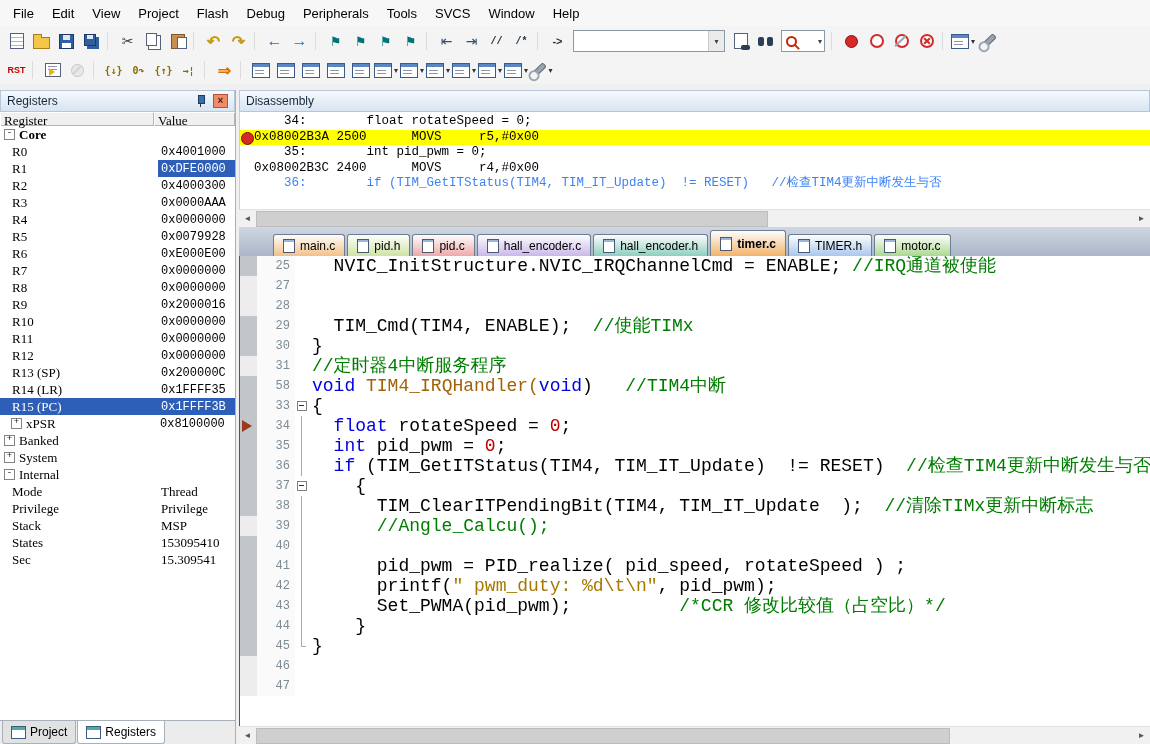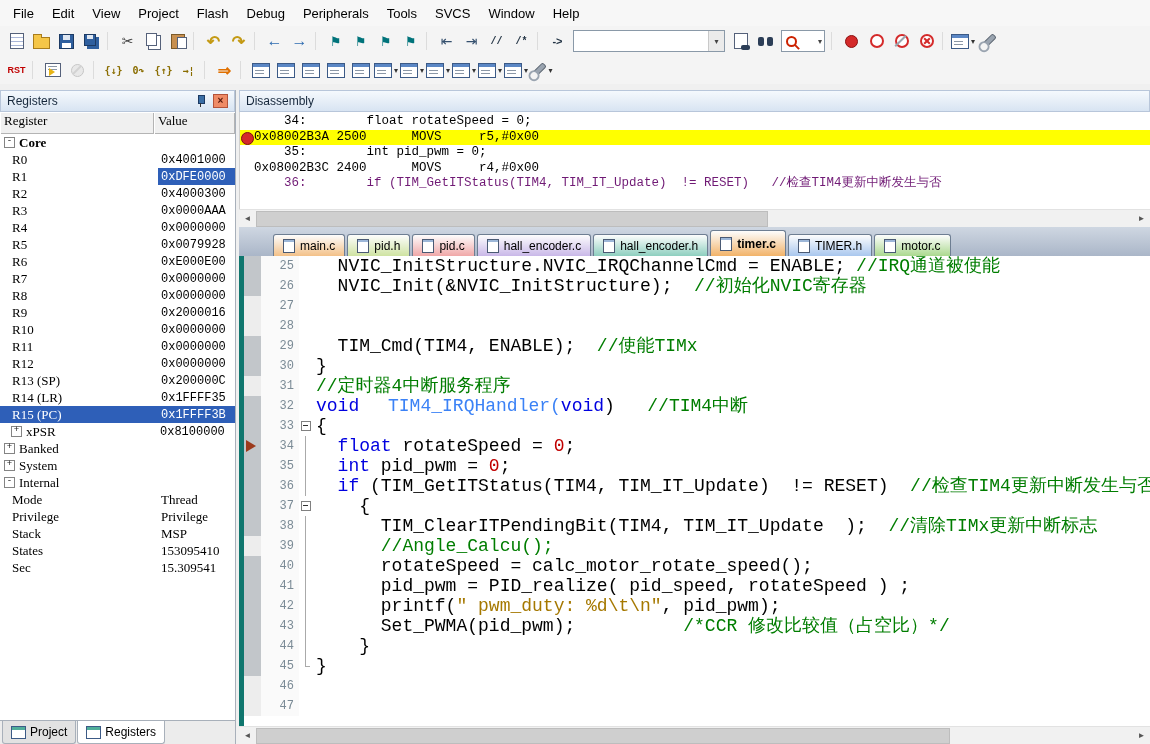--- a/index.html
+++ b/index.html
@@ -75,21 +75,21 @@
   .ptitle{height:20px;background:linear-gradient(#f5f9fd,#d8e4f2);border:1px solid #b8c6da;display:flex;align-items:center;padding:0 6px;font-size:12px;color:#16283c;flex:none}
   .ptitle .sp{flex:1}
 
   
   #left{width:235px;flex:none;display:flex;flex-direction:column;background:#fff;border-right:1px solid #a8b0ba}
   .pin{width:11px;height:12px;position:relative;margin-right:7px}
   .pin::before{content:"";position:absolute;left:3px;top:0;width:5px;height:7px;background:#3a6ea5;border:1px solid #1c3a63}
   .pin::after{content:"";position:absolute;left:5px;top:8px;width:1px;height:4px;background:#333}
   .closebox{width:13px;height:12px;background:#ef8b66;border:1px solid #b4533a;color:#57180a;font-size:10px;line-height:11px;text-align:center;font-weight:bold}
   .closebox::before{content:"×"}
-  .reg-header{display:flex;height:22px;background:#f0f0f0;font-family:"Liberation Serif",serif;font-size:13px;flex:none}
+  .reg-header{display:flex;height:14px;background:#f0f0f0;font-family:"Liberation Serif",serif;font-size:13px;flex:none}
   .reg-header div{padding:0 4px;line-height:17px;box-shadow:inset 1px 1px 0 #fff,inset -1px -1px 0 #b4b4b4}
   .rh1{width:146px}.rh2{flex:1}
   #regbody{flex:1;overflow:hidden}
   .reg-row{display:flex;height:17px;align-items:stretch;font-family:"Liberation Serif",serif;font-size:13px}
   .rc1{width:146px;display:flex;align-items:center;overflow:hidden}
   .rc2{flex:1;display:flex;align-items:center;padding-left:3px;overflow:hidden}
   .rc2.mono{font-family:"Liberation Mono",monospace;font-size:12px}
   .sel{background:#2e5fb8;color:#fff}
   .toggle{width:9px;height:9px;border:1px solid #848484;background:#fff;font-size:9px;line-height:7px;text-align:center;margin-right:4px;flex:none;color:#222;font-family:"Liberation Mono",monospace}
   .lvl0 .rc1{padding-left:4px}
@@ -111,21 +111,21 @@
   .hs{height:17px;background:#f1f1f1;position:relative;flex:none;border-top:1px solid #e2e2e2}
   .hs .arl,.hs .arr{position:absolute;top:0;width:17px;height:16px;display:flex;align-items:center;justify-content:center;font-size:8px;color:#555;background:#f1f1f1}
   .hs .arl{left:0}.hs .arr{right:0}
   .hs .thumb{position:absolute;top:1px;height:14px;background:#cfcfcf;border:1px solid #bdbdbd}
 
   #tabbar{height:29px;background:linear-gradient(#cfd7e2,#aab6c8);display:flex;align-items:flex-end;padding-left:34px;flex:none;overflow:hidden}
   .ftab{height:21px;display:flex;align-items:center;gap:5px;padding:0 9px;border:1px solid #6e7e92;border-bottom:none;border-radius:3px 3px 0 0;margin-right:2px;font-size:12px;white-space:nowrap}
   .ftab.active{height:25px;font-weight:bold}
   .i-doc{width:10px;height:12px;background:#fff;border:1px solid #4a5a74;box-shadow:inset 0 2px 0 #9db7d8;flex:none}
 
-  #editor{flex:1;background:#fff;overflow:hidden;border-left:5px solid #0f766e}
+  #editor{flex:1;background:#fff;overflow:hidden;border-left:1px solid #0f766e}
   .eline{display:flex;height:20px}
   .emargin{width:17px;flex:none;background:#ededed;position:relative}
   .emargin.code{background:#c2c6ca}
   .earrow{position:absolute;left:2px;top:4px;width:0;height:0;border-left:10px solid #9c3a1c;border-top:6px solid transparent;border-bottom:6px solid transparent}
   .enum{width:33px;flex:none;text-align:right;padding-right:5px;color:#7b8b96;background:#fafafa;font-size:12px;line-height:20px;font-family:"Liberation Mono",monospace}
   .efold{width:13px;flex:none;position:relative;background:#fff}
   .efold.minus::before{content:"";position:absolute;left:2px;top:5px;width:8px;height:8px;border:1px solid #808080;background:#fff}
   .efold.minus::after{content:"";position:absolute;left:4px;top:9px;width:5px;height:1px;background:#303030}
   .efold.line::before{content:"";position:absolute;left:6px;top:0;bottom:0;width:1px;background:#aaa}
   .efold.end::before{content:"";position:absolute;left:6px;top:0;height:10px;width:1px;background:#aaa}
@@ -515,21 +515,21 @@
 
   <div id="right">
     <div class="ptitle">
       <span>Disassembly</span>
     </div>
     <div id="disasm">
         <div class="dline" style="color: rgb(0, 0, 0);">    34:        float rotateSpeed = 0; </div>
         <div class="dline cur" style="color: rgb(0, 0, 0);">0x08002B3A 2500      MOVS     r5,#0x00<span class="bpdot"></span></div>
         <div class="dline" style="color: rgb(0, 0, 0);">    35:        int pid_pwm = 0; </div>
         <div class="dline" style="color: rgb(0, 0, 0);">0x08002B3C 2400      MOVS     r4,#0x00</div>
-        <div class="dline" style="color: #701a75;">    36:        if (TIM_GetITStatus(TIM4, TIM_IT_Update)  != RESET)   //检查TIM4更新中断发生与否</div>
+        <div class="dline" style="color: #3b82f6;">    36:        if (TIM_GetITStatus(TIM4, TIM_IT_Update)  != RESET)   //检查TIM4更新中断发生与否</div>
       </div>
     <div class="hs">
       <span class="arl">◄</span>
       <span class="thumb" style="left:17px;width:56%"></span>
       <span class="arr">►</span>
     </div>
     <div id="tabbar">
         <div class="ftab" style="background: linear-gradient(rgb(253, 253, 253), rgb(243, 193, 137));">
           <span class="i-doc"></span>
           <span>main.c</span>
@@ -564,26 +564,20 @@
         </div>
       </div>
     <div id="editor">
         <div class="eline">
           <div class="emargin code"></div>
           <div class="enum">25</div>
           <div class="efold"></div>
           <div class="ecode"><span style="color: rgb(0, 0, 0);">  NVIC_InitStructure.NVIC_IRQChannelCmd = ENABLE; </span><span style="color: rgb(0, 125, 0);">//IRQ通道被使能</span></div>
         </div>
         <div class="eline">
-          <div class="emargin code"></div>
-          <div class="enum">26</div>
-          <div class="efold"></div>
-          <div class="ecode"><span style="color: rgb(0, 0, 0);">  NVIC_Init(&amp;NVIC_InitStructure);  </span><span style="color: rgb(0, 125, 0);">//初始化NVIC寄存器</span></div>
-        </div>
-        <div class="eline">
           <div class="emargin"></div>
           <div class="enum">27</div>
           <div class="efold"></div>
           <div class="ecode"></div>
         </div>
         <div class="eline">
           <div class="emargin"></div>
           <div class="enum">28</div>
           <div class="efold"></div>
           <div class="ecode"></div>
@@ -601,23 +595,23 @@
           <div class="ecode"><span style="color: rgb(0, 0, 0);">}</span></div>
         </div>
         <div class="eline">
           <div class="emargin"></div>
           <div class="enum">31</div>
           <div class="efold"></div>
           <div class="ecode"><span style="color: rgb(0, 125, 0);">//定时器4中断服务程序</span></div>
         </div>
         <div class="eline">
           <div class="emargin code"></div>
-          <div class="enum">32</div>
-          <div class="efold"></div>
-          <div class="ecode"><span style="color: rgb(0, 0, 224);">void</span><span style="color: #3b82f6; padding-left: 18px;"> TIM4_IRQHandler(</span><span style="color: rgb(0, 0, 224);">void</span><span style="color: rgb(0, 0, 0);">)   </span><span style="color: rgb(0, 125, 0); text-align: right;">//TIM4中断</span></div>
+          <div class="enum">58</div>
+          <div class="efold"></div>
+          <div class="ecode"><span style="color: rgb(0, 0, 224);">void</span><span style="color: #a16207;"> TIM4_IRQHandler(</span><span style="color: rgb(0, 0, 224);">void</span><span style="color: rgb(0, 0, 0);">)   </span><span style="color: rgb(0, 125, 0); text-align: right;">//TIM4中断</span></div>
         </div>
         <div class="eline">
           <div class="emargin code"></div>
           <div class="enum">33</div>
           <div class="efold minus"></div>
           <div class="ecode"><span style="color: rgb(0, 0, 0);">{</span></div>
         </div>
         <div class="eline">
           <div class="emargin code">
             <div class="earrow"></div>
@@ -653,21 +647,20 @@
         <div class="eline">
           <div class="emargin"></div>
           <div class="enum">39</div>
           <div class="efold line"></div>
           <div class="ecode"><span style="color: rgb(0, 0, 0);">      </span><span style="color: rgb(0, 125, 0);">//Angle_Calcu();</span></div>
         </div>
         <div class="eline">
           <div class="emargin code"></div>
           <div class="enum">40</div>
           <div class="efold line"></div>
-          <div class="ecode"><span style="color: rgb(0, 0, 0);">      rotateSpeed = calc_motor_rotate_speed();</span></div>
         </div>
         <div class="eline">
           <div class="emargin code"></div>
           <div class="enum">41</div>
           <div class="efold line"></div>
           <div class="ecode"><span style="color: rgb(0, 0, 0);">      pid_pwm = PID_realize( pid_speed, rotateSpeed ) ;</span></div>
         </div>
         <div class="eline">
           <div class="emargin code"></div>
           <div class="enum">42</div>

